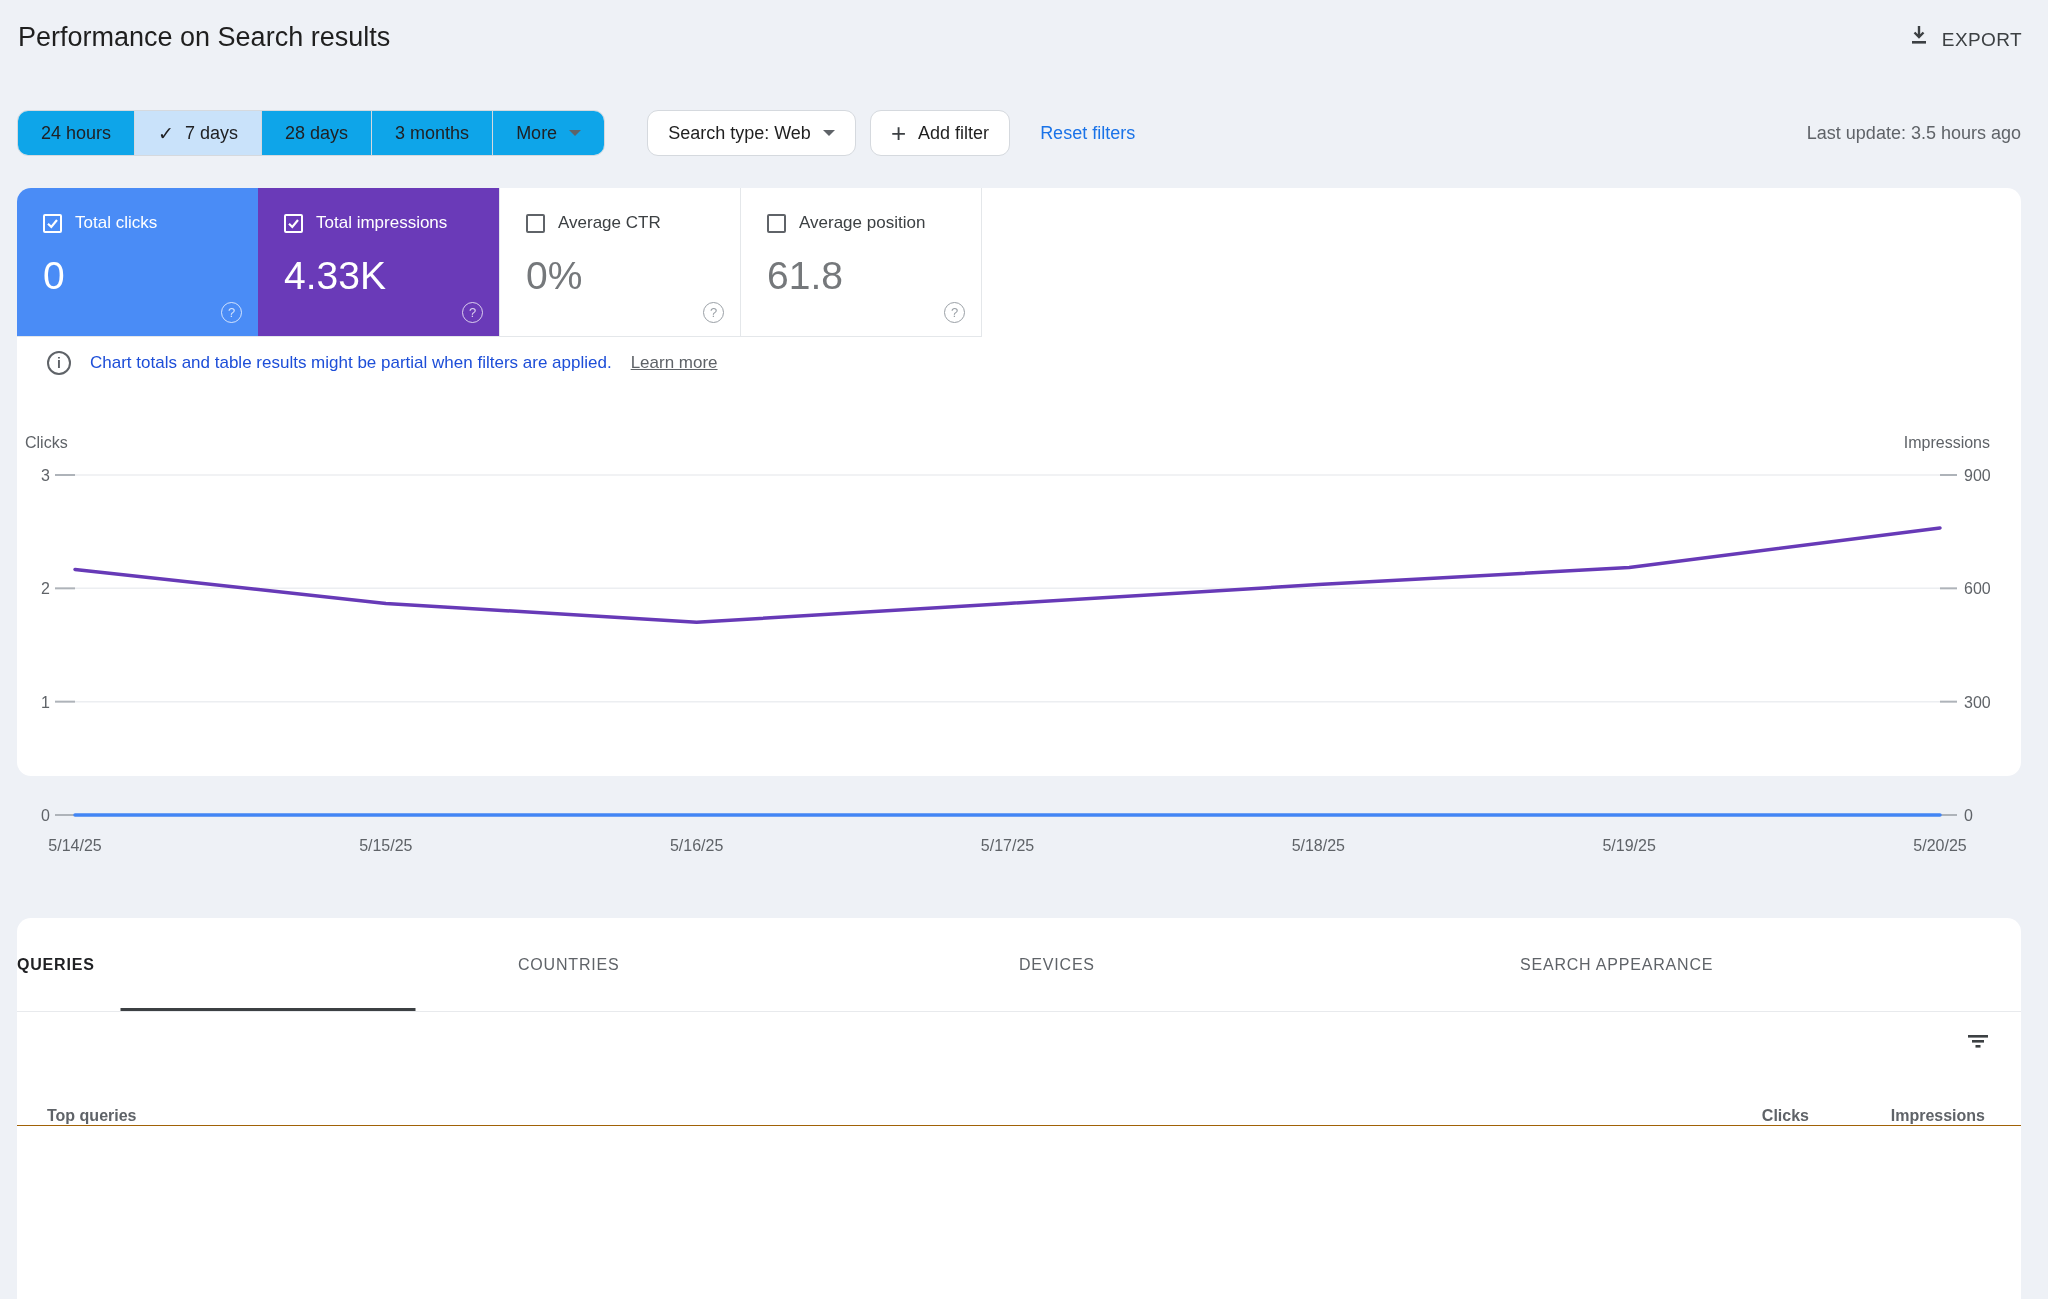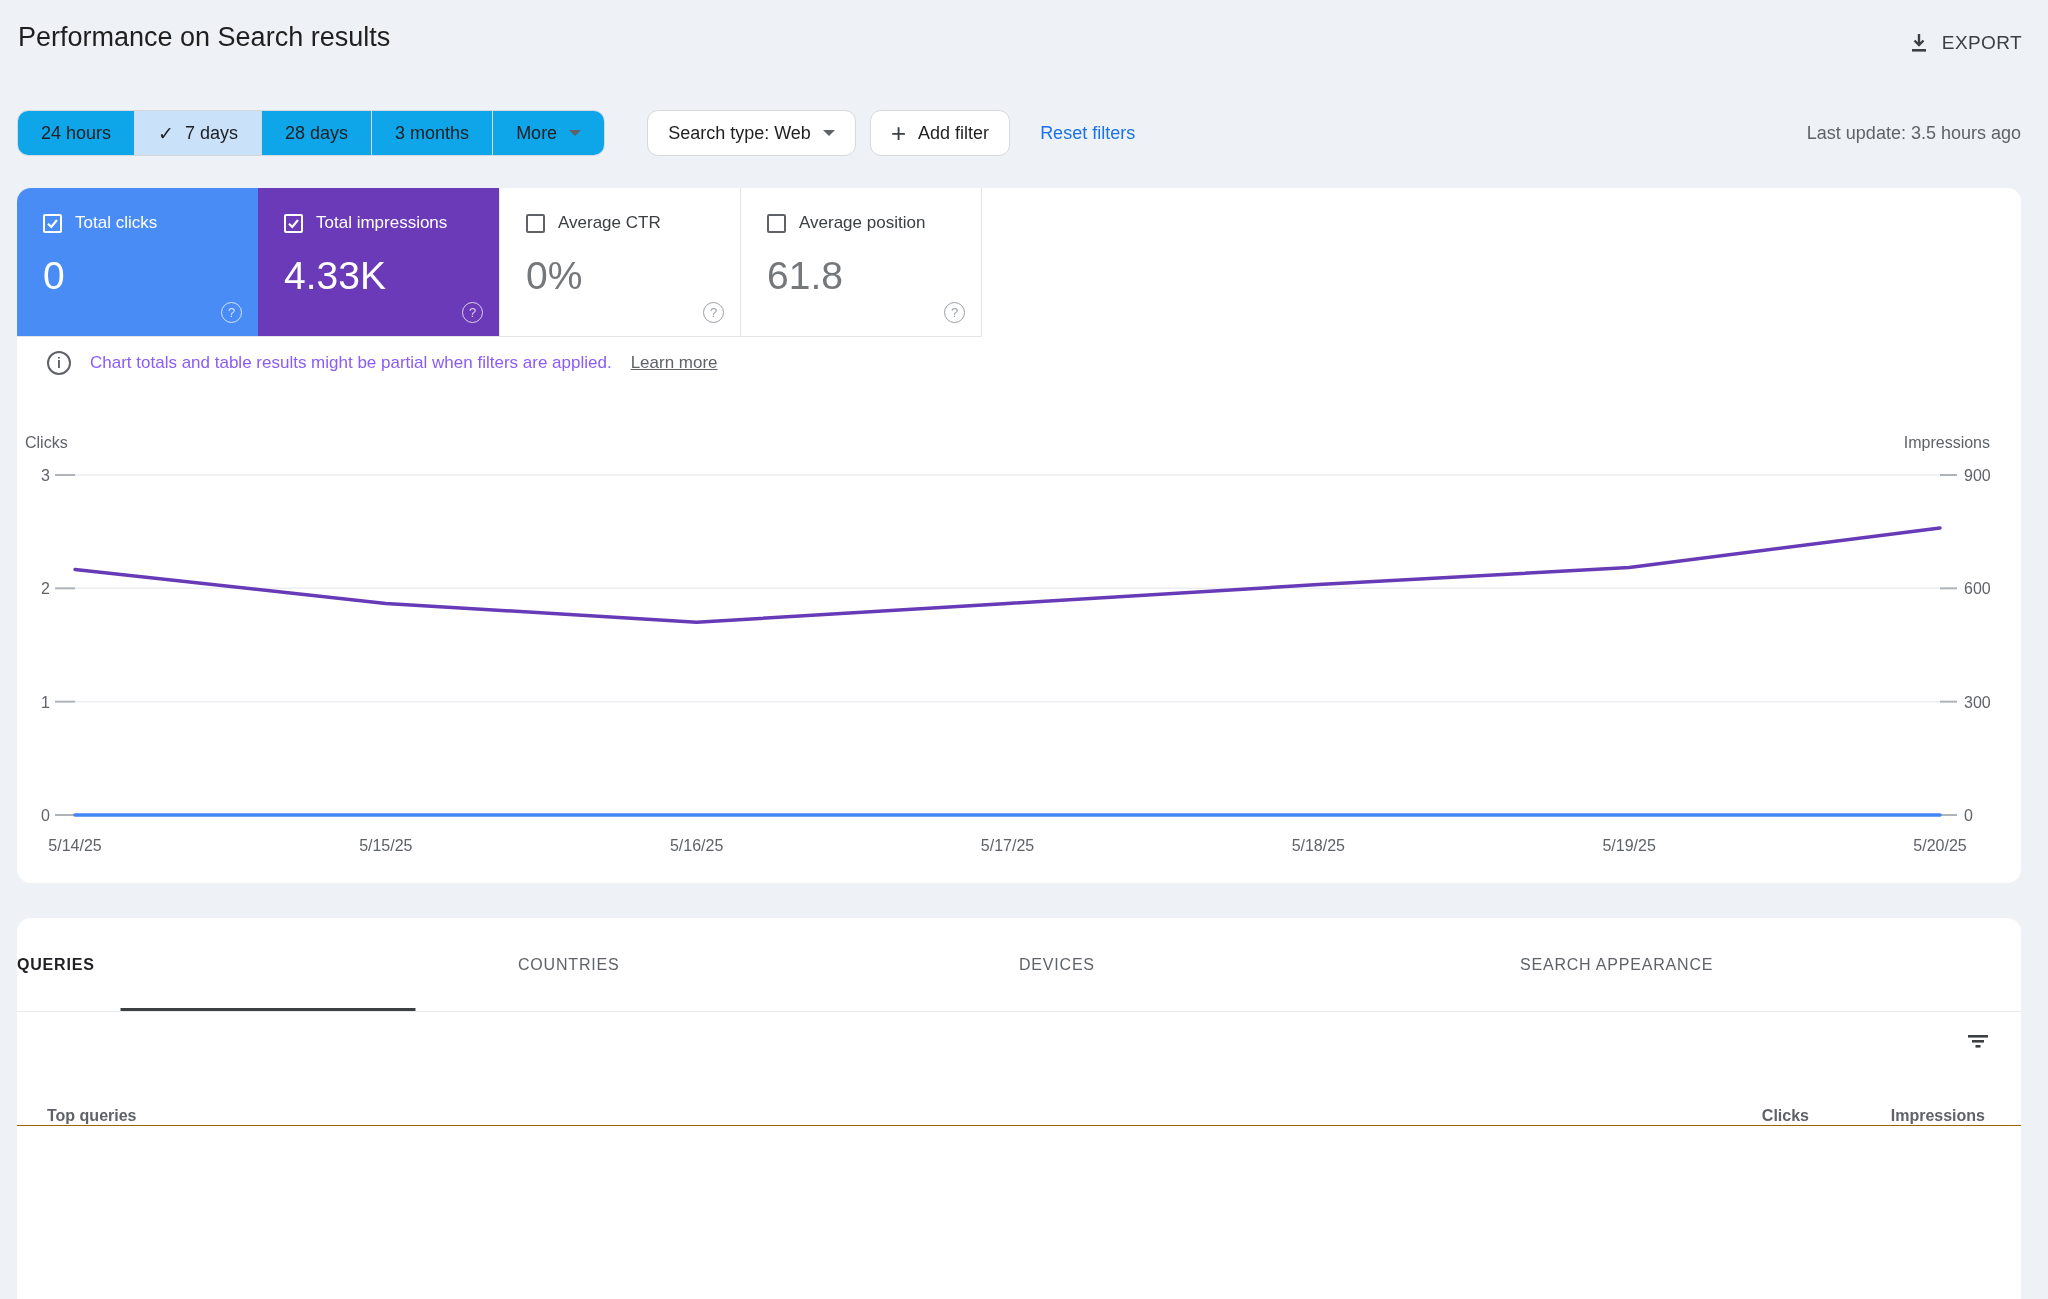--- a/index.html
+++ b/index.html
@@ -12,25 +12,24 @@
     overflow:hidden;
   }
 
   
   .page-title {
     position:absolute; left:18px; top:22px;
     font-size:27px; font-weight:500; color:#1f1f1f;
   }
   .export-btn {
     position:absolute; right:26px; top:24px;
-    display:flex; align-items:flex-start; gap:12px;
+    display:flex; align-items:flex-end; gap:12px;
     font-size:19px; font-weight:500; letter-spacing:.4px; color:#3c4043;
     cursor:pointer; background:none; border:none;
     font-family:"Liberation Sans", sans-serif;
-    margin-top:8px;
   }
 
   
   .toolbar {
     position:absolute; left:17px; top:110px; right:27px; height:46px;
     display:flex; align-items:center;
   }
   .range-group {
     display:flex; height:46px; background:#fff;
     border:1px solid #d5d9de; border-radius:11px; overflow:hidden;
@@ -62,21 +61,21 @@
   .page-chip { margin-left:14px; }
   .add-filter-chip { margin-left:14px; }
   .reset-link {
     margin-left:30px; font-size:18px; color:#1a73e8; cursor:pointer;
     background:none; border:none; font-family:"Liberation Sans", sans-serif;
   }
   .last-update { margin-left:auto; font-size:18px; color:#5f6368; }
 
   
   .chart-card {
-    position:absolute; left:17px; top:188px; width:2004px; height:695px;
+    position:absolute; left:17px; top:188px; width:2004px; height:588px;
     background:#fff; border-radius:14px;
   }
   .score-strip {
     position:absolute; left:0; top:0; display:flex;
     border-right:1px solid #e4e7ea; border-bottom:1px solid #e4e7ea;
     border-top-left-radius:14px; overflow:hidden;
   }
   .score-card {
     position:relative; width:241px; height:148px; background:#fff;
     border-left:1px solid #e4e7ea; cursor:pointer;
@@ -109,21 +108,21 @@
 
   .notice {
     position:absolute; left:30px; top:163px;
     display:flex; align-items:center; gap:19px;
   }
   .info-icon {
     width:24px; height:24px; border-radius:50%; border:2px solid #5f6368;
     color:#5f6368; font-size:14px; font-weight:700;
     display:flex; align-items:center; justify-content:center; flex:0 0 auto;
   }
-  .notice-text { font-size:17px; color:#8b5cf6; }
+  .notice-text { font-size:17px; color:#1d4ed8; }
   .notice-link { font-size:17px; color:#5f6368; text-decoration:underline; cursor:pointer; }
 
   .chart-wrap { position:absolute; left:0; top:230px; width:2004px; height:460px; }
   svg text { font-family:"Liberation Sans", sans-serif; }
 
   
   .table-card {
     position:absolute; left:17px; top:918px; width:2004px; height:420px;
     background:#fff; border-radius:14px 14px 0 0;
   }

